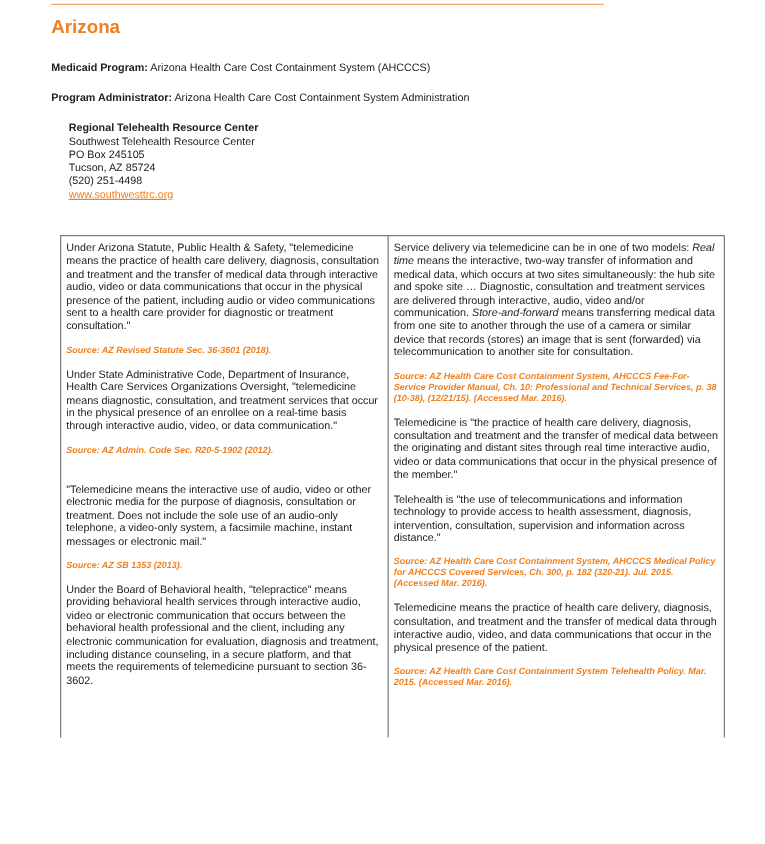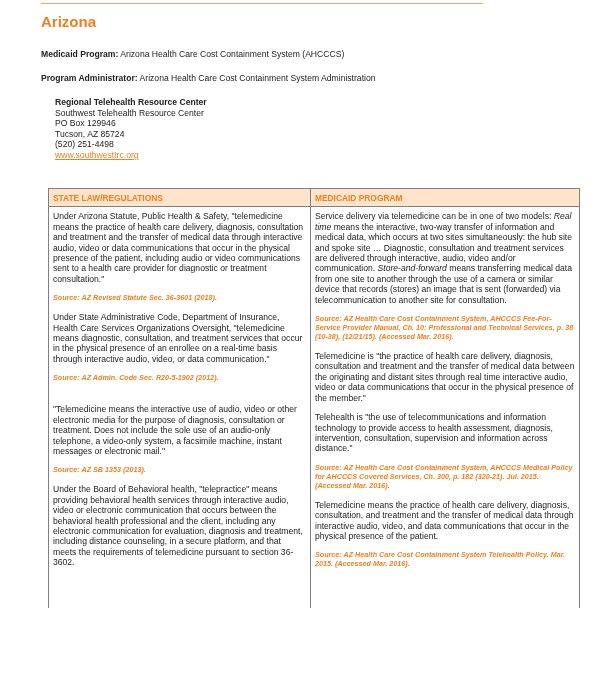--- a/index.html
+++ b/index.html
@@ -33,36 +33,32 @@
   <span>Arizona Health Care Cost Containment System (AHCCCS)</span>
 </div>
 <div class="info" style="top:73px">
   <b>Program Administrator:</b>
   <span>Arizona Health Care Cost Containment System Administration</span>
 </div>
 
 <div class="rtrc">
   <div class="head">Regional Telehealth Resource Center</div>
   <div>Southwest Telehealth Resource Center</div>
-  <div>PO Box 129946</div>
+  <div>PO Box 245105</div>
   <div>Tucson, AZ 85724</div>
   <div>(520) 251-4498</div>
   <div><a>www.southwesttrc.org</a></div>
 </div>
 
 <table class="law">
   <colgroup>
       <col class="c1">
       <col>
     </colgroup>
   <tbody>
-      <tr>
-    <th>STATE LAW/REGULATIONS</th>
-    <th>MEDICAID PROGRAM</th>
-  </tr>
   <tr>
     <td class="body">
       <p class="para">Under Arizona Statute, Public Health &amp; Safety, "telemedicine means the practice of health care delivery, diagnosis, consultation and treatment and the transfer of medical data through interactive audio, video or data communications that occur in the physical presence of the patient, including audio or video communications sent to a health care provider for diagnostic or treatment consultation."</p>
       <p class="src">Source: AZ Revised Statute Sec. 36-3601 (2018).</p>
       <p class="para">Under State Administrative Code, Department of Insurance, Health Care Services Organizations Oversight, "telemedicine means diagnostic, consultation, and treatment services that occur in the physical presence of an enrollee on a real-time basis through interactive audio, video, or data communication."</p>
       <p class="src">Source: AZ Admin. Code Sec. R20-5-1902 (2012).</p>
       <div class="gap"></div>
       <p class="para">"Telemedicine means the interactive use of audio, video or other electronic media for the purpose of diagnosis, consultation or treatment.  Does not include the sole use of an audio-only telephone, a video-only system, a facsimile machine, instant messages or electronic mail."</p>
       <p class="src">Source: AZ SB 1353 (2013).</p>
       <p class="para">Under the Board of Behavioral health, "telepractice" means providing behavioral health services through interactive audio, video or electronic communication that occurs between the behavioral health professional and the client, including any electronic communication for evaluation, diagnosis and treatment, including distance counseling, in a secure platform, and that meets the requirements of telemedicine pursuant to section 36-3602.</p>

